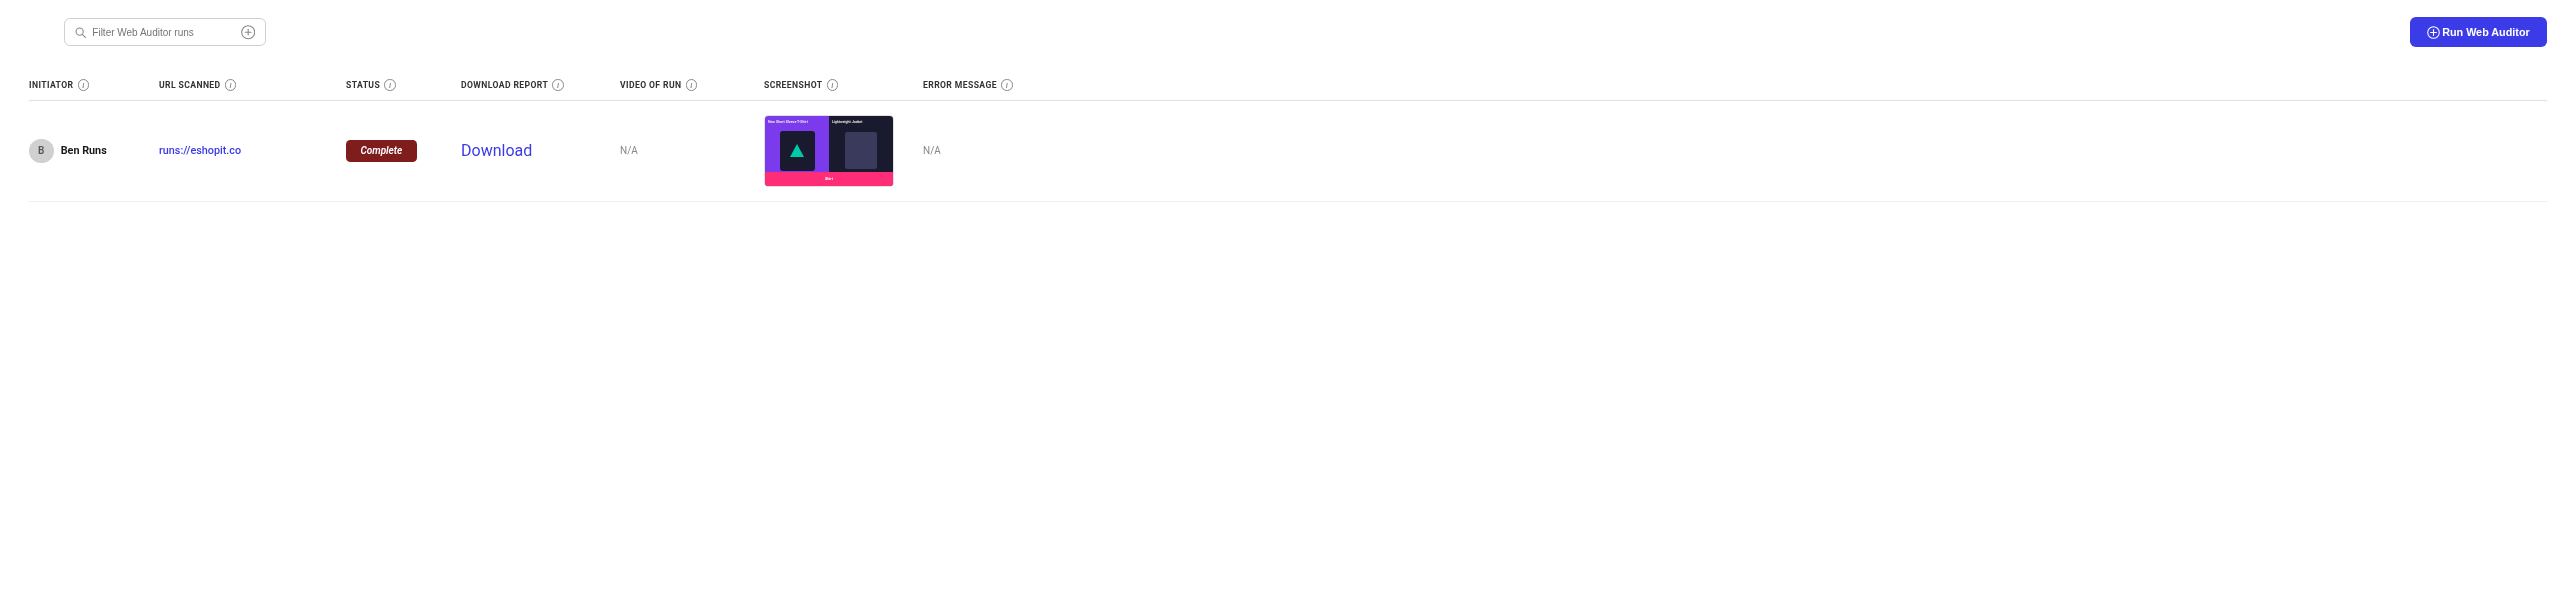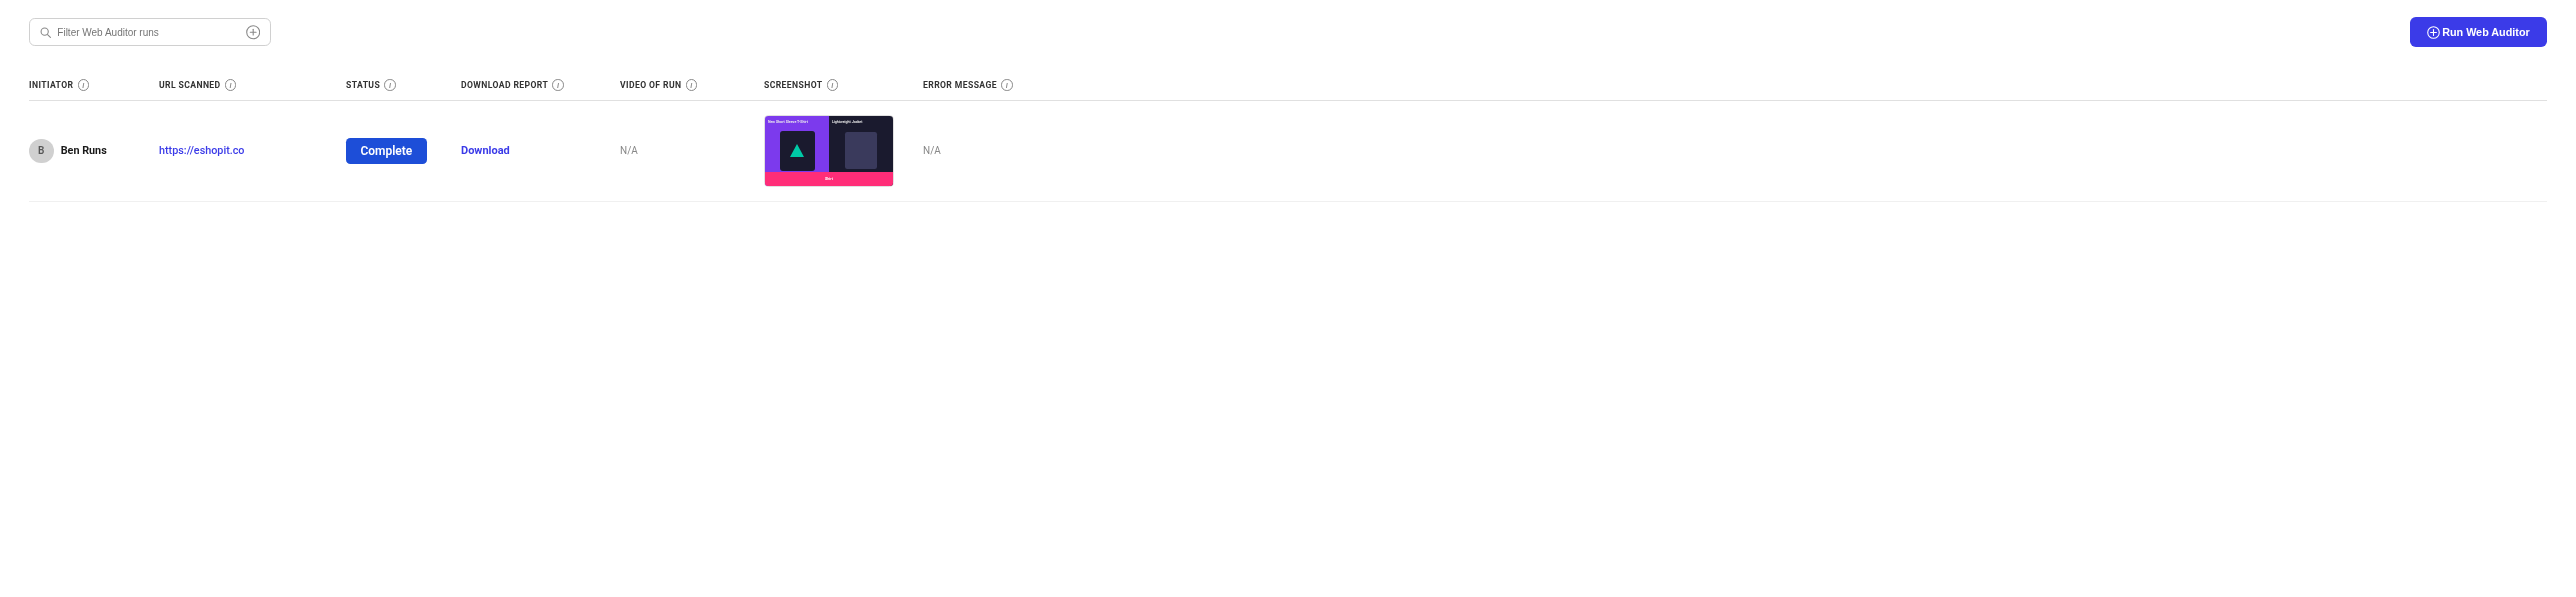--- a/index.html
+++ b/index.html
@@ -53,22 +53,23 @@
       margin-bottom: 23px;
     }
 
     .filter-input-wrapper {
       display: flex;
       align-items: center;
       border: 1.1px solid #d0d0d0;
       border-radius: 5.8px;
       padding: 5.8px 10px;
       gap: 5.8px;
-      width: 242px;
+      width: 202px;
       background: #fff;
+      margin-left: 35px;
     }
 
     .filter-input-wrapper input {
       border: none;
       outline: none;
       font-size: 10px;
       color: #555;
       background: transparent;
       flex: 1;
     }
@@ -186,33 +187,34 @@
     
     .url-link {
       color: #3b3be8;
       font-size: 10.8px;
       text-decoration: none;
       font-weight: 500;
     }
 
     
     .status-badge {
-      background: #1d4ed8;
+      background: #7f1d1d;
       color: white;
       border-radius: 4.3px;
       padding: 5.8px 14.4px;
-      font-size: 12px;
-      font-weight: 600;
+      font-size: 10px;
+      font-weight: 600;
+      font-style: italic;
     }
 
     
     .download-link {
       color: #3b3be8;
-      font-size: 11px;
-      font-weight: 700;
+      font-size: 16px;
+      font-weight: 400;
       text-decoration: none;
       cursor: pointer;
       text-align: right;
     }
 
     
     .na-text {
       color: #888;
       font-size: 10px;
     }
@@ -392,21 +394,21 @@
     <div class="table-row">
 
       <div class="cell initiator-cell">
         <div class="avatar">
           <span>B</span>
         </div>
         <span class="initiator-name">Ben Runs</span>
       </div>
 
       <div class="cell">
-        <a class="url-link" href="#">https://eshopit.co</a>
+        <a class="url-link" href="#">runs://eshopit.co</a>
       </div>
 
       <div class="cell">
         <span class="status-badge">Complete</span>
       </div>
 
       <div class="cell">
         <a class="download-link" href="#">Download</a>
       </div>
 

